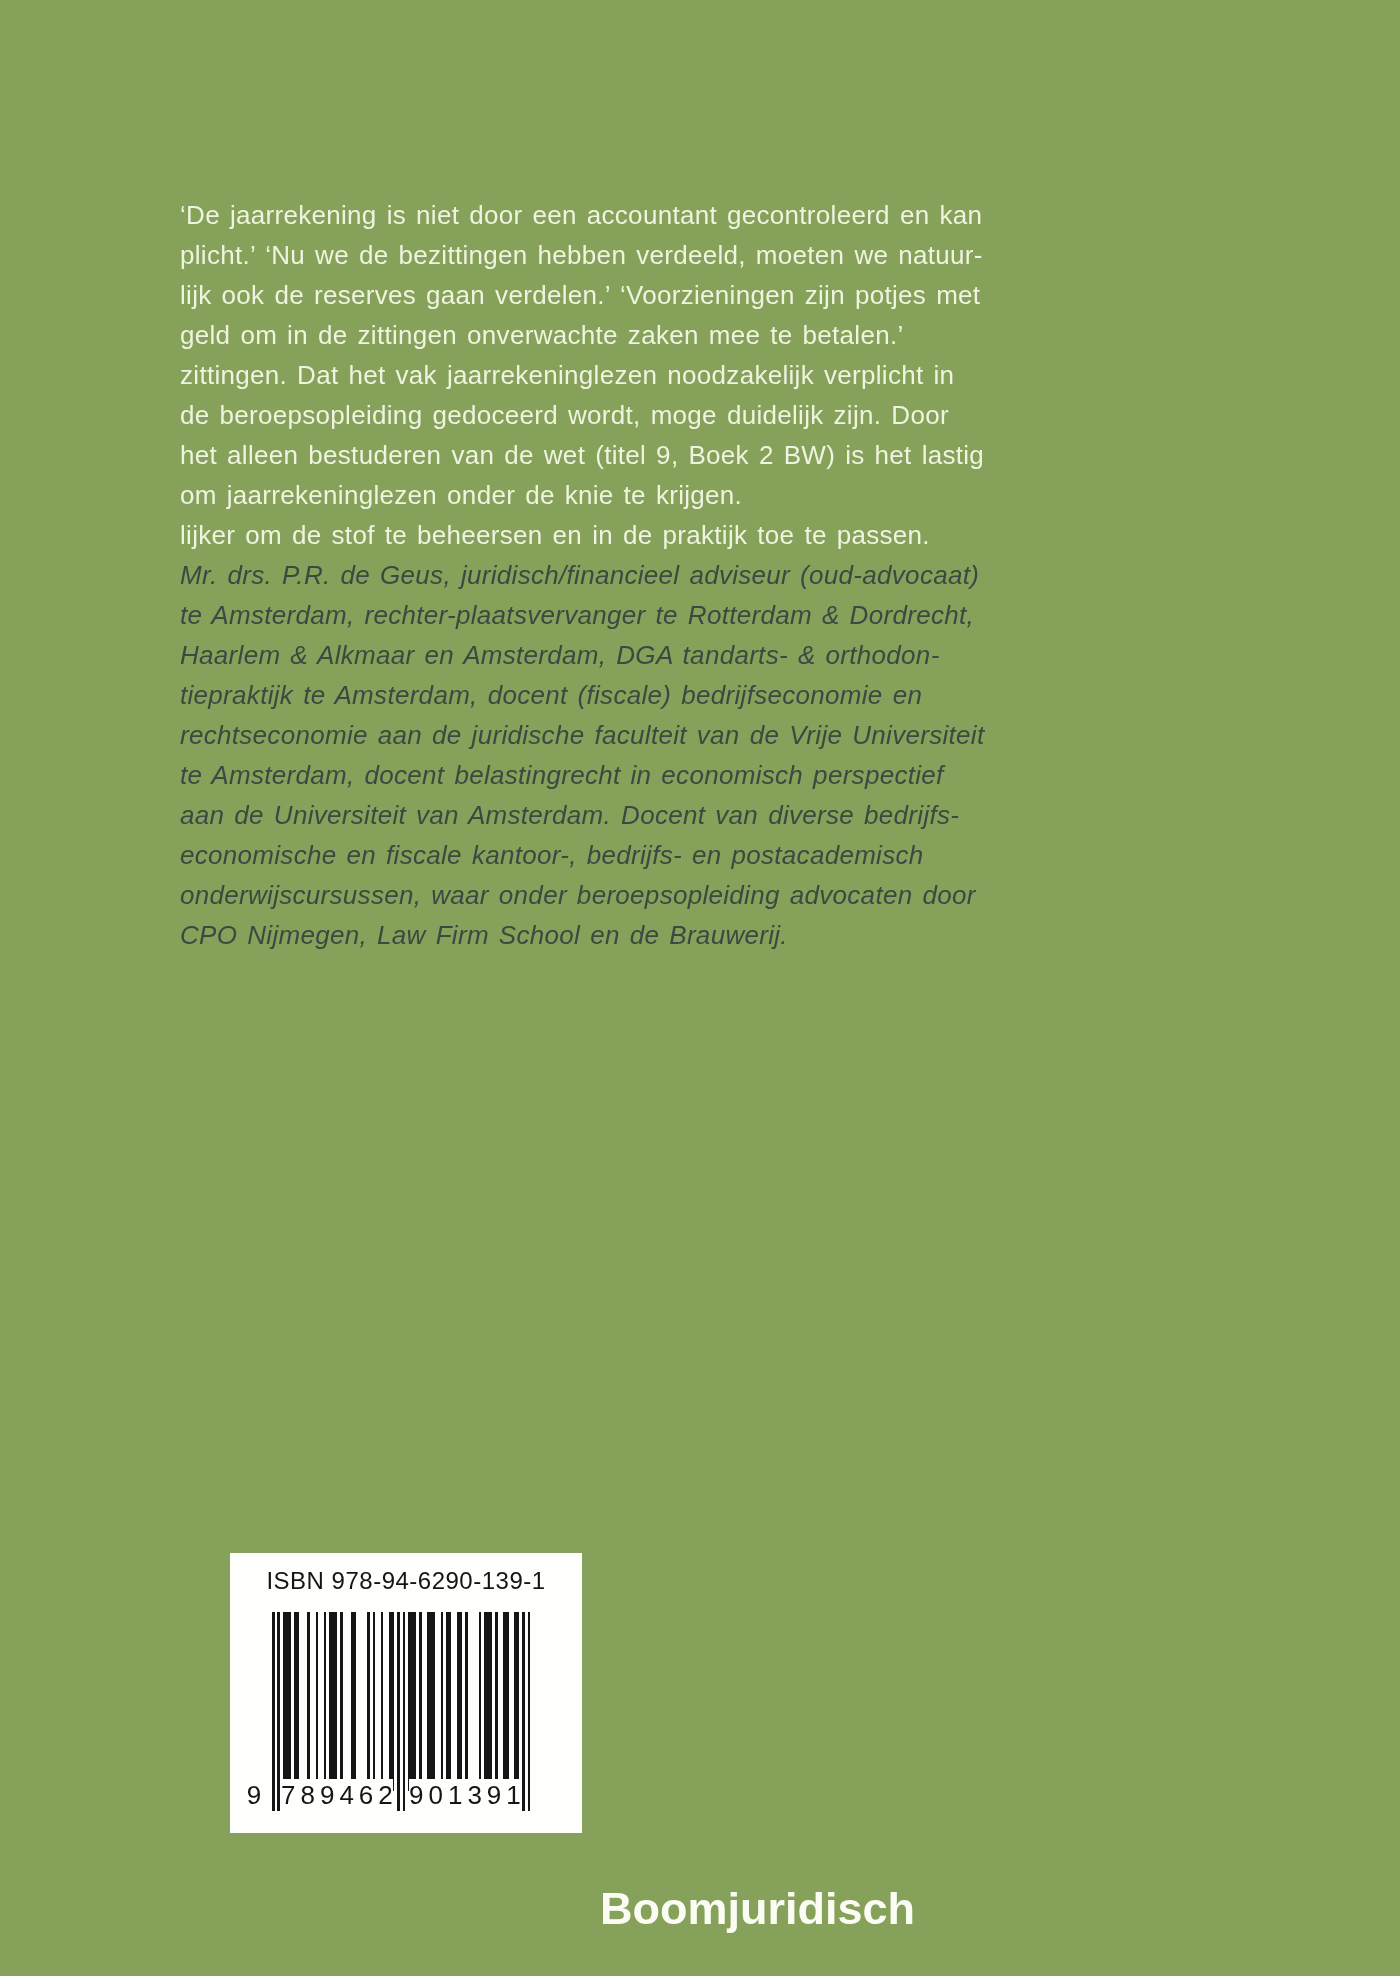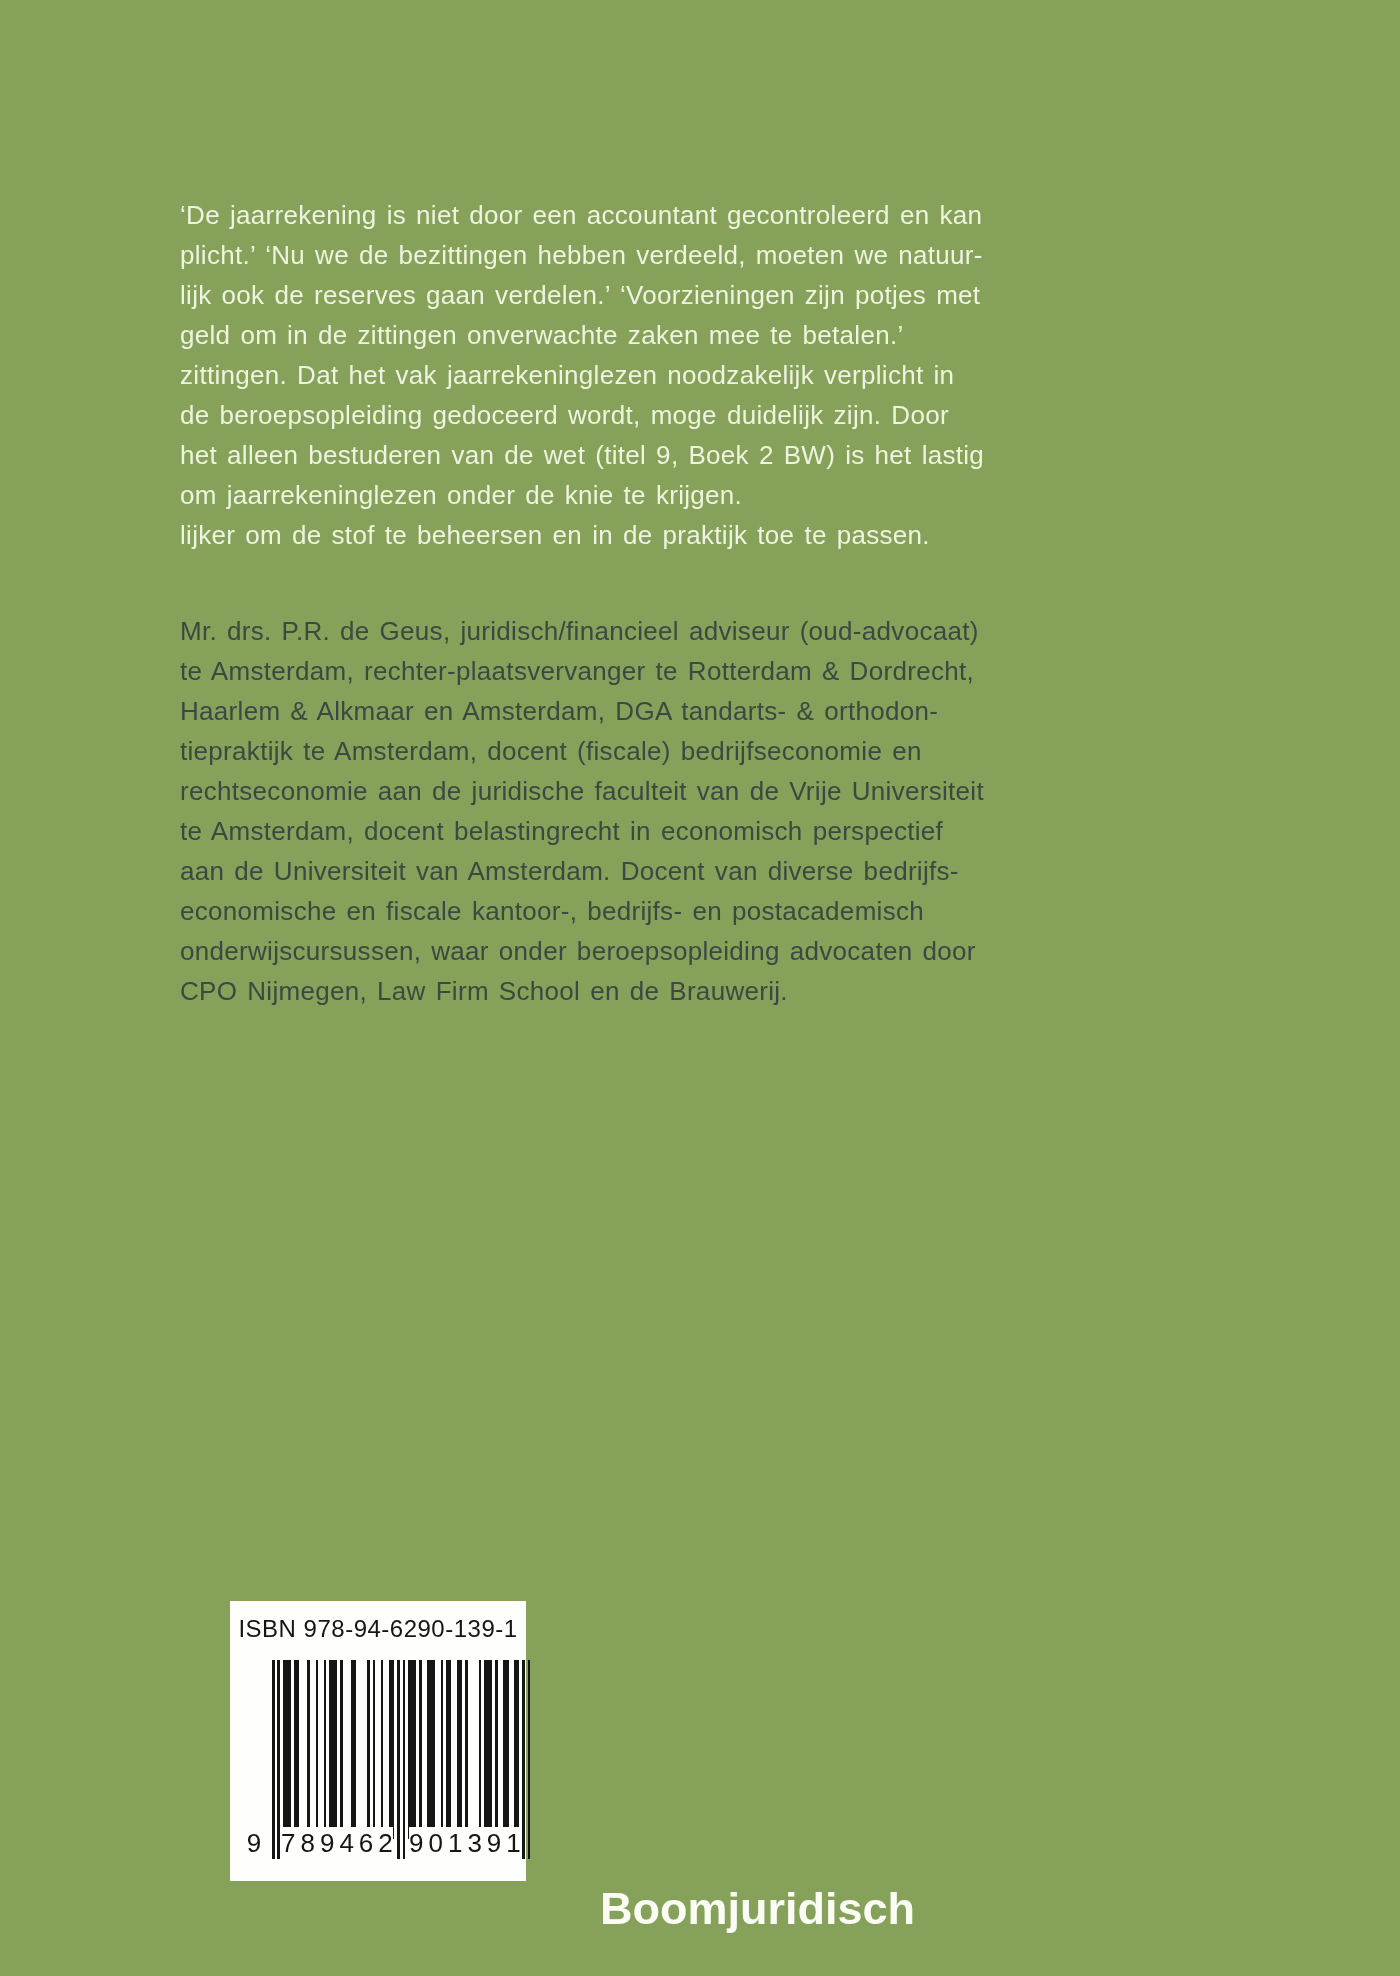--- a/index.html
+++ b/index.html
@@ -15,25 +15,25 @@
     width:780px;
   }
   .paragraph{
     font-size:26px;
     line-height:40px;
     letter-spacing:0.3px;
     word-spacing:2.5px;
     font-weight:400;
   }
   .paragraph .line{white-space:nowrap;}
-  .author{margin-top:56px;}
+  .author{font-style:italic;}
   .barcode-box{
     position:absolute;
-    left:230px;top:1601px;
-    width:296px;height:280px;
+    left:230px;top:1553px;
+    width:352px;height:280px;
     background:#FEFEFC;
   }
   .isbn-label{
     position:absolute;
     top:14px;left:0;right:0;
     text-align:center;
     font-size:24px;
     letter-spacing:0.5px;
     color:#151515;
     white-space:nowrap;

